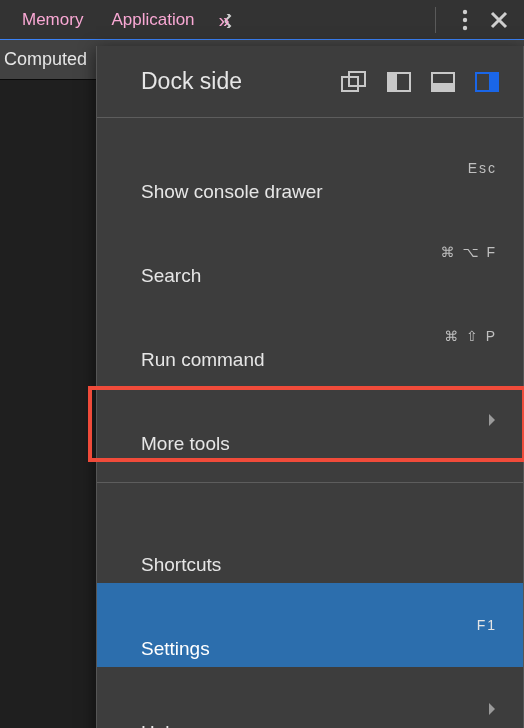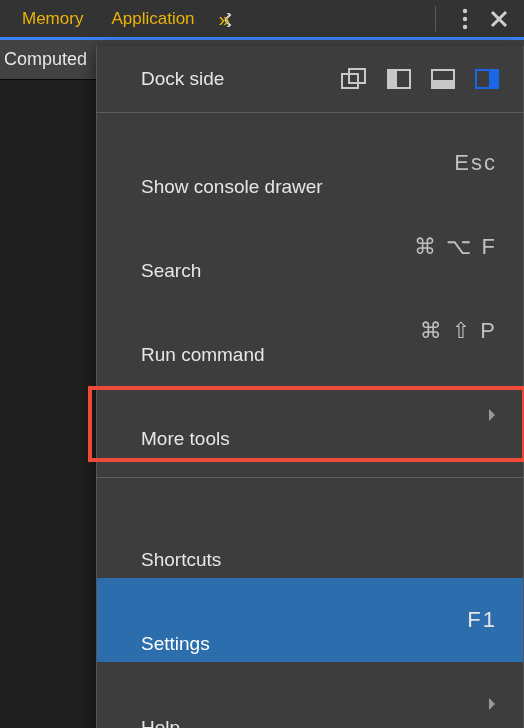--- a/index.html
+++ b/index.html
@@ -12,23 +12,23 @@
       overflow: hidden;
       position: relative;
     }
     
     .top-bar {
       height: 40px;
       background: #333333;
       display: flex;
       align-items: center;
       padding: 0 8px;
-      color: #eab308;
+      color: #f9a8d4;
       font-size: 17px;
-      border-bottom: 3px solid #3b82f6;
+      border-bottom: 1px solid #3b82f6;
     }
     .tab {
       padding: 0 14px;
       height: 100%;
       display: flex;
       align-items: center;
       cursor: pointer;
     }
     .overflow-chevron {
       margin-left: 10px;
@@ -73,21 +73,21 @@
       background: #3d3d3d;
       color: #e6e6e6;
       box-shadow: 0 4px 16px rgba(0,0,0,0.6);
       border: 1px solid #555;
       border-top: none;
     }
     .dock-row {
       display: flex;
       align-items: center;
       padding: 22px 22px 22px 44px;
-      font-size: 19px;
+      font-size: 23px;
       border-bottom: 1px solid #5d5d5d;
     }
     .dock-label { flex: 1; }
     .dock-icons {
       display: flex;
       gap: 20px;
       align-items: center;
       padding-right: 2px;
     }
     .menu-items {
@@ -102,21 +102,21 @@
       position: relative;
     }
     .menu-item.selected {
       background: #2c6ead;
       color: #ffffff;
     }
     .menu-label { flex: 1; margin-top: 48px; }
     .menu-sc {
       color: #bfbfbf;
       letter-spacing: 2px;
-      font-size: 22px;
+      font-size: 14px;
       display: flex;
       gap: 4px;
     }
     .menu-item.selected .menu-sc { color: #e5e5e5; }
     .menu-sep {
       height: 1px;
       background: #5d5d5d;
       margin: 8px 0;
     }
     .submenu-chevron {

